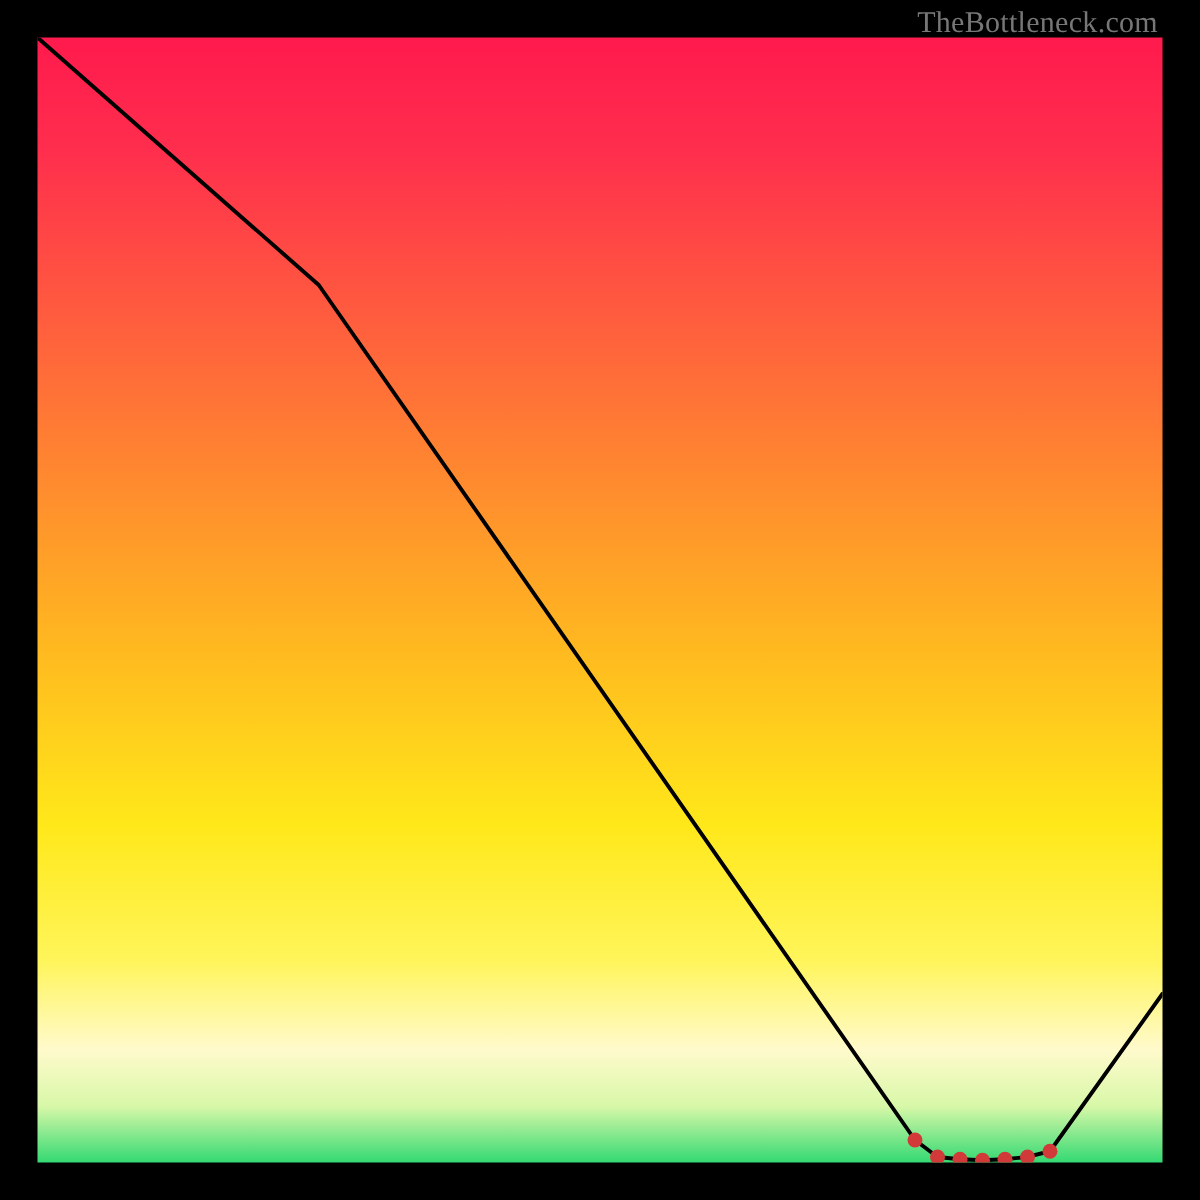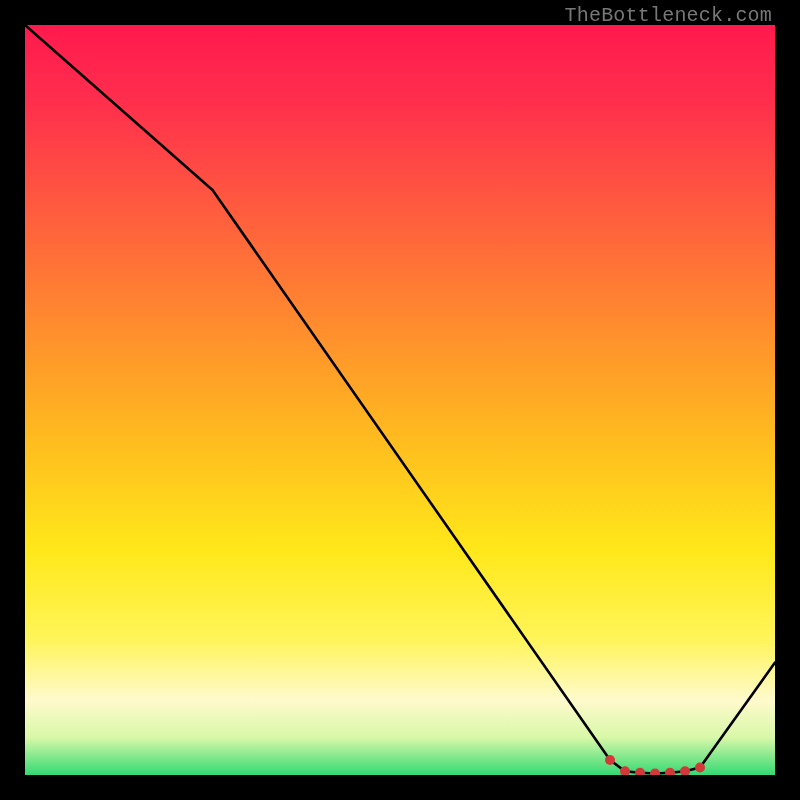--- a/index.html
+++ b/index.html
@@ -38,21 +38,21 @@
       #d8f8a8 95%,
       #34d973 100%
     );
   }
   .attribution {
     position: absolute;
     top: 4px;
     right: 28px;
     color: #777;
     font-size: 20px;
-    font-family: Liberation Mono, monospace;
+    font-family: Liberation Serif, serif;
     letter-spacing: 0.2px;
   }
   svg.curve {
     position: absolute;
     left: 0;
     top: 0;
     width: 100%;
     height: 100%;
   }
 </style>

